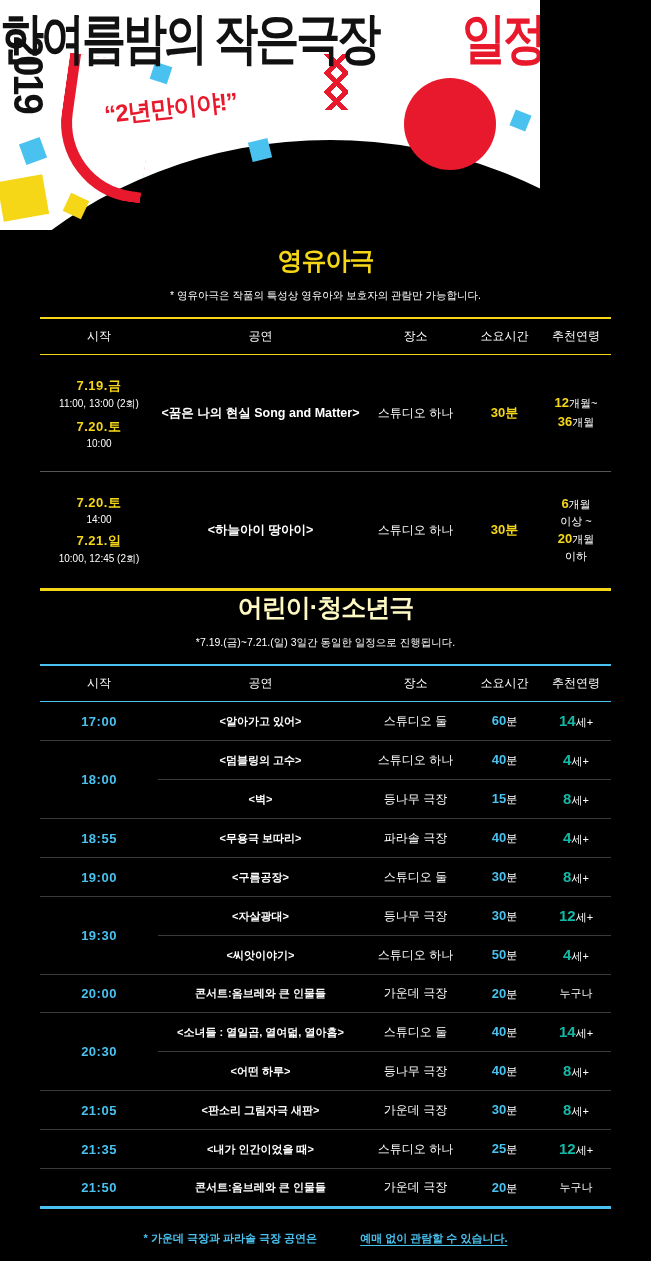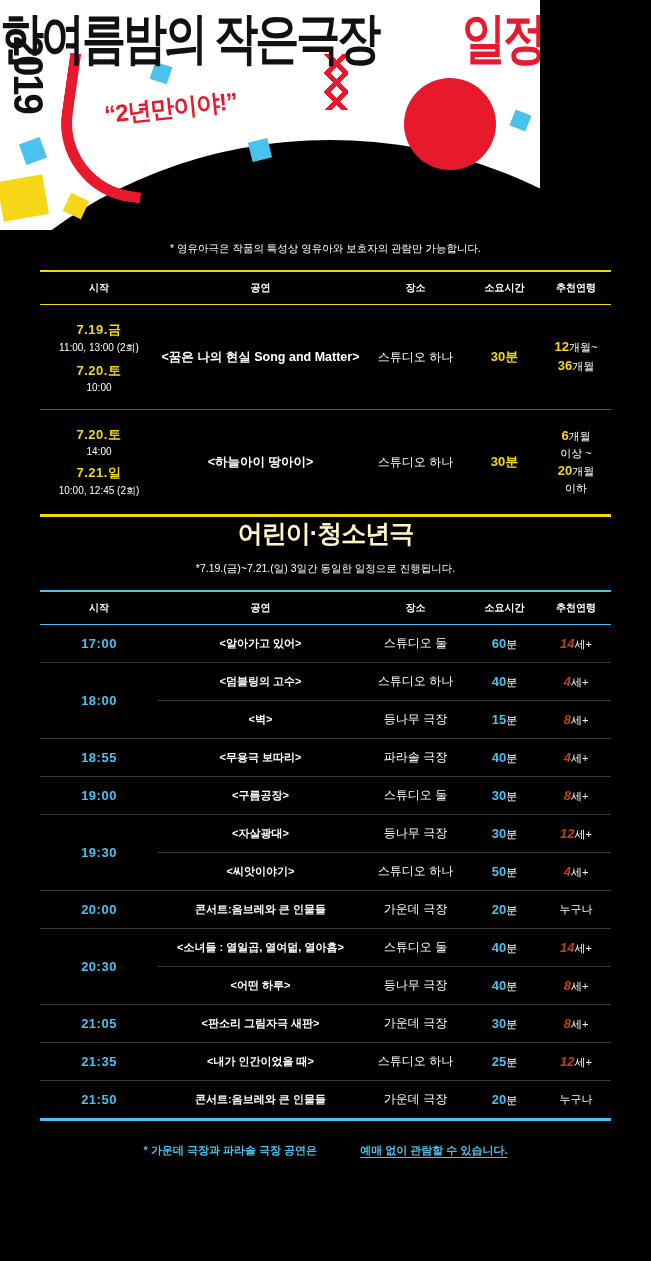--- a/index.html
+++ b/index.html
@@ -135,33 +135,33 @@
   .sec-note {
     text-align: center;
     font-size: 10.5px;
     color: #fff;
     margin-top: 12px;
     margin-bottom: 14px;
   }
 
   table { width: 571px; border-collapse: collapse; margin: 0 auto; }
   th {
-    font-size: 10px;
-    font-weight: bold;
+    font-size: 12px;
+    font-weight: normal;
     color: #fff;
     padding: 9px 0;
     text-align: center;
   }
   td { text-align: center; vertical-align: middle; }
 
   
   .t-infant { border-top: 2px solid #f5d717; border-bottom: 3px solid #f5d717; }
   .t-infant thead tr { border-bottom: 1px solid #f5d717; }
   .t-infant tbody tr + tr { border-top: 1px solid #555; }
-  .t-infant td { padding: 16px 2px; margin-top: 13px; }
+  .t-infant td { padding: 22px 2px; margin-top: 13px; }
   .col-start { width: 118px; }
   .col-show  { width: 205px; }
   .col-place { width: 105px; }
   .col-dur   { width: 73px; }
   .col-age   { width: 70px; }
 
   .date-line { color: #f5d717; font-size: 13px; font-weight: bold; letter-spacing: 0.5px; }
   .time-line { color: #fff; font-size: 10px; margin-top: 2px; margin-bottom: 7px; }
   .time-line.last { margin-bottom: 0; }
   .show-name { color:#fff; font-size: 12.5px; font-weight: bold; }
@@ -176,21 +176,21 @@
   .t-youth tbody tr { border-top: 1px solid #3a3a3a; }
   .t-youth tbody tr:first-child { border-top: none; }
   .t-youth tbody tr.sub { border-top: 1px solid #3a3a3a; }
   .t-youth td { padding: 10px 2px; }
   .y-time { color:#49c2f0; font-size: 13px; font-weight: bold; letter-spacing: 0.5px; }
   .y-show { color:#fff; font-size: 11px; font-weight: bold; }
   .y-place { color:#fff; font-size: 12px; }
   .y-dur { color:#49c2f0; font-size: 13px; font-weight: bold; }
   .y-dur span { color:#fff; font-size: 11px; font-weight: normal; }
   .y-age { color:#fff; font-size: 11px; }
-  .y-age b { color:#c2410c; font-size: 13px; font-style: italic; }
+  .y-age b { color:#14b8a6; font-size: 15px; }
 
   .footer-note {
     text-align: center;
     font-size: 11px;
     color: #49c2f0;
     font-weight: bold;
     margin-top: 22px;
   }
   .footer-note u { text-decoration: underline; text-underline-offset: 3px; margin-left: 40px; }
 </style>
@@ -212,20 +212,21 @@
   <div class="zigzag"></div>
   <div class="red-hook"></div>
   <div class="red-dot"></div>
   <div class="title-main">한여름밤의 작은극장</div>
   <div class="title-accent">일정표</div>
   <div class="year">2019</div>
   <div class="slogan">“2년만이야!”</div>
 </div>
 
 <div class="section">
+  <div class="sec-title yellow">영유아극</div>
   <div class="sec-note">* 영유아극은 작품의 특성상 영유아와 보호자의 관람만 가능합니다.</div>
 
   <table class="t-infant">
     <thead>
       <tr>
         <th class="col-start">시작</th>
         <th class="col-show">공연</th>
         <th class="col-place">장소</th>
         <th class="col-dur">소요시간</th>
         <th class="col-age">추천연령</th>

